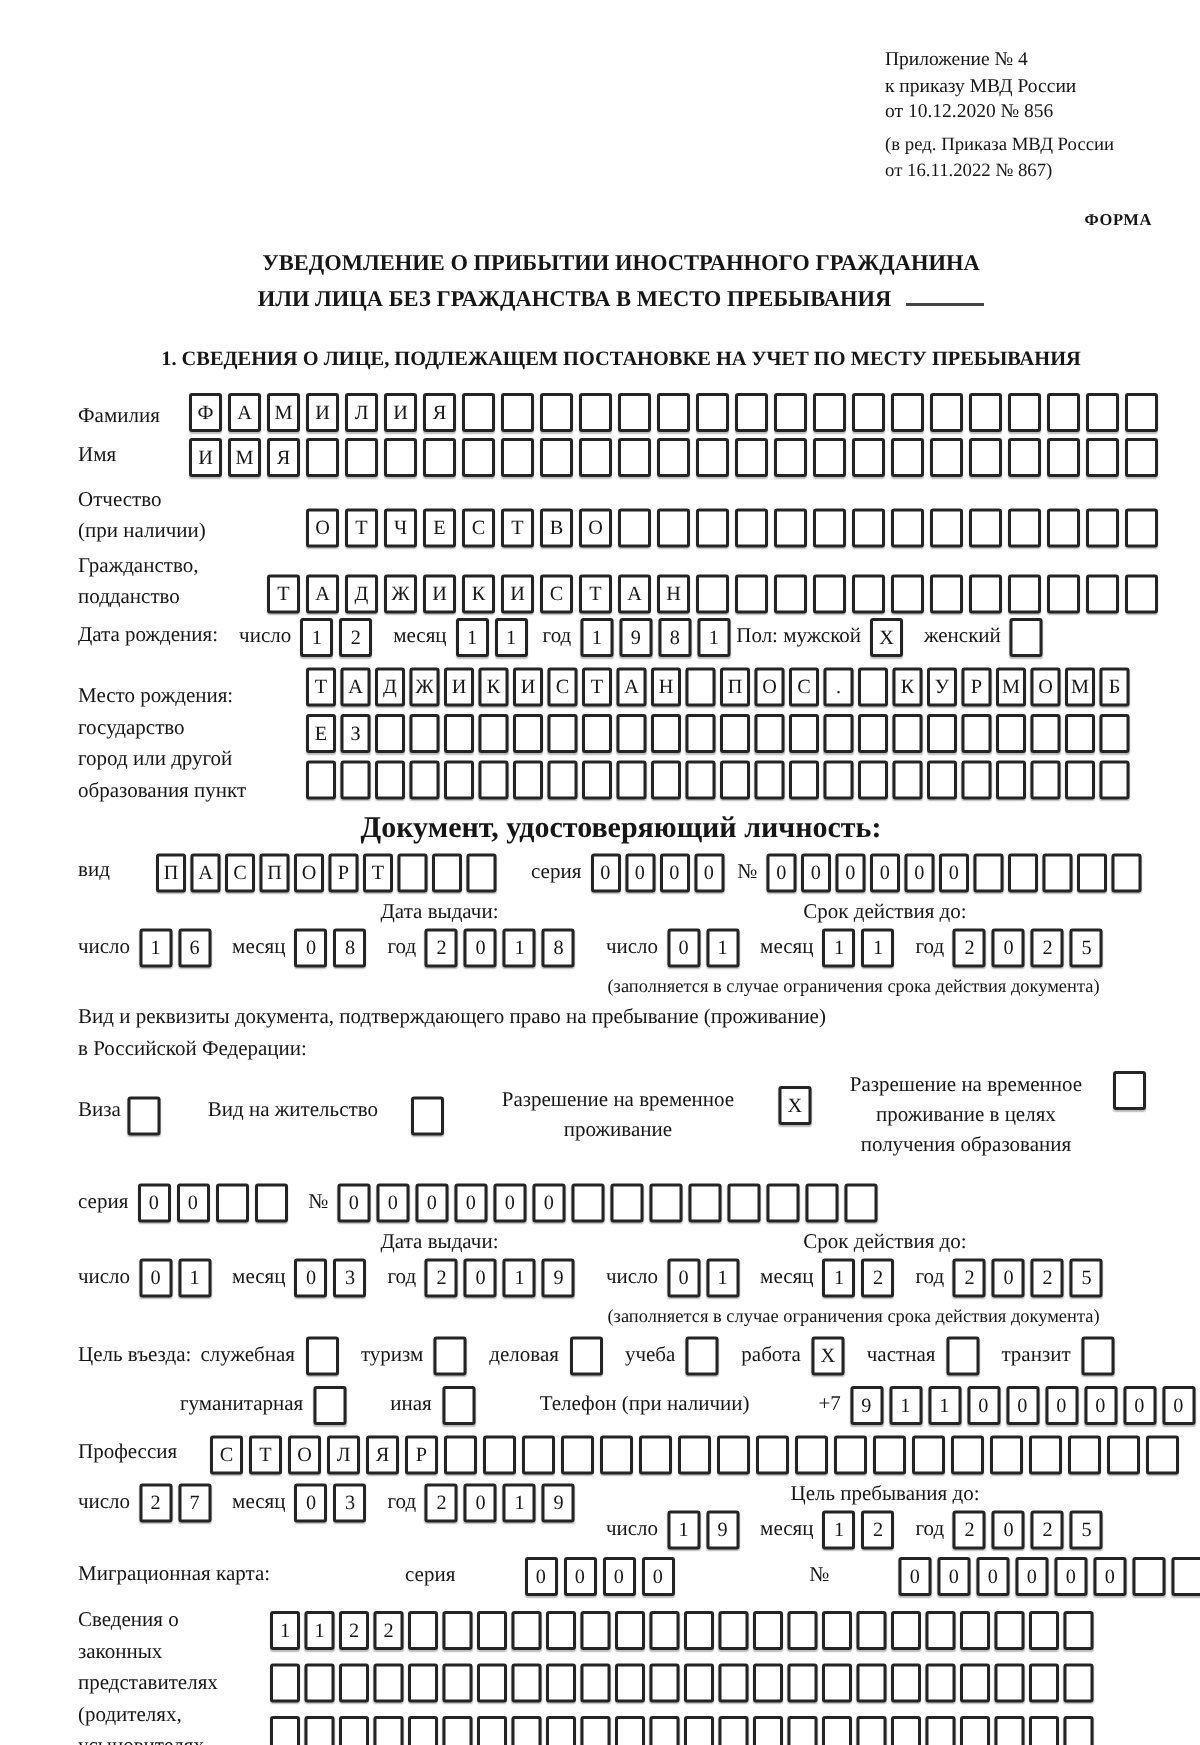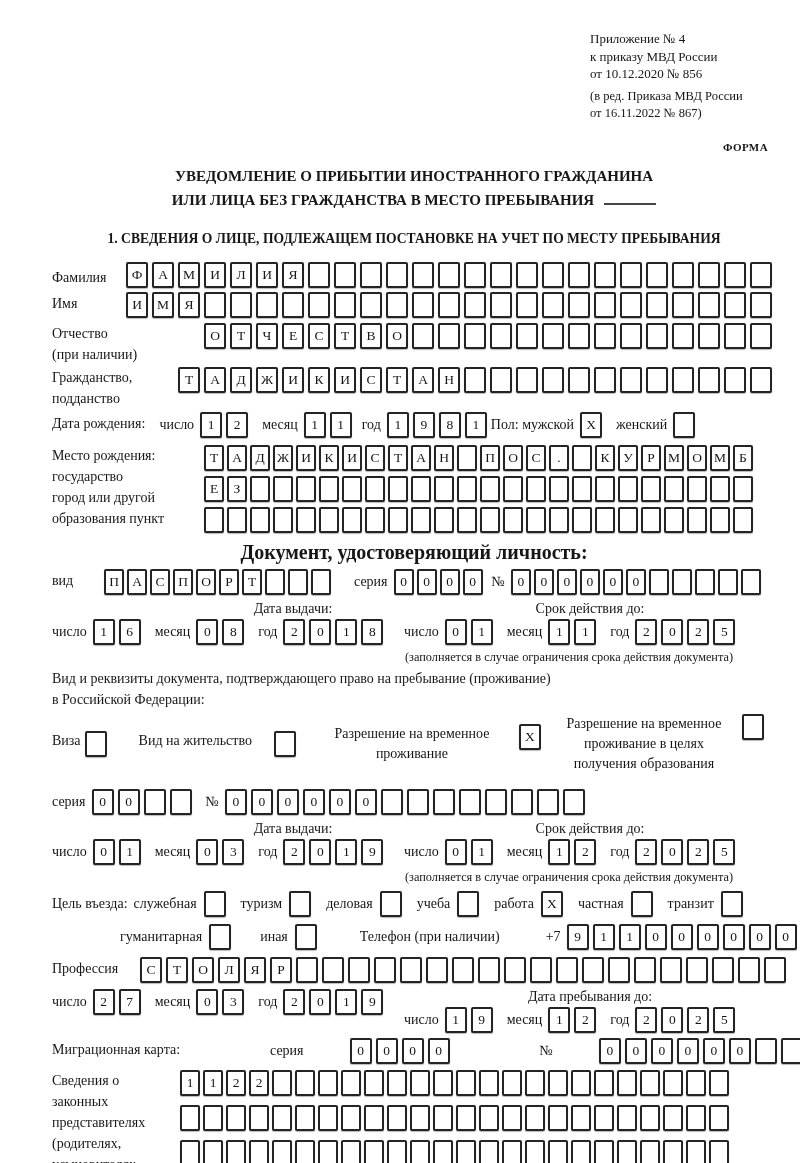--- a/index.html
+++ b/index.html
@@ -14,21 +14,21 @@
   .hdr { width: 186px; margin-left: auto; font-size: 13px; line-height: 1.35; }
   .hdr .sub { margin-top: 5px; font-size: 12.5px; }
   .forma { text-align: right; font-weight: bold; font-size: 11px; margin: 20px 8px 12px 0; letter-spacing: .4px; }
 
   .title { text-align: center; font-weight: bold; font-size: 15px; line-height: 1.55; margin: 4px 0 0 0; }
   .title-blank { display: inline-block; width: 52px; border-bottom: 2px solid #444; height: .95em; margin-left: 10px; }
   .sec-heading { text-align: center; font-weight: bold; font-size: 13.6px; margin: 19px 0 15px 0; }
 
   
   .row { display: flex; align-items: center; margin-bottom: 5px; }
-  .row.top { align-items: flex-start; }
+  .row.top { align-items: flex-end; }
   .lbl { flex: none; line-height: 1.35; }
   .lbl2 { line-height: 1.5; }
 
   
   .cells { display: flex; flex-wrap: nowrap; align-items: center; }
   .cell {
     flex: none; width: 22px; height: 26px; border: 2px solid #242424; border-radius: 2px;
     margin-right: 4px; text-align: center; font-size: 13.5px; line-height: 22px;
     background: #fff; box-shadow: 0 1px 1px rgba(0,0,0,.28);
   }
@@ -627,21 +627,21 @@
         <span class="dlb">год</span>
         <div class="cells">
             <span class="cell">2</span>
             <span class="cell">0</span>
             <span class="cell">1</span>
             <span class="cell">9</span>
           </div>
       </div>
     </div>
     <div class="dcol-r">
-      <div class="dtitle">Дата пребывания до:</div>
+      <div class="dtitle">Цель пребывания до:</div>
       <div class="dg">
         <span class="dlb">число</span>
         <div class="cells">
             <span class="cell">1</span>
             <span class="cell">9</span>
           </div>
         <span class="dlb">месяц</span>
         <div class="cells">
             <span class="cell">1</span>
             <span class="cell">2</span>

